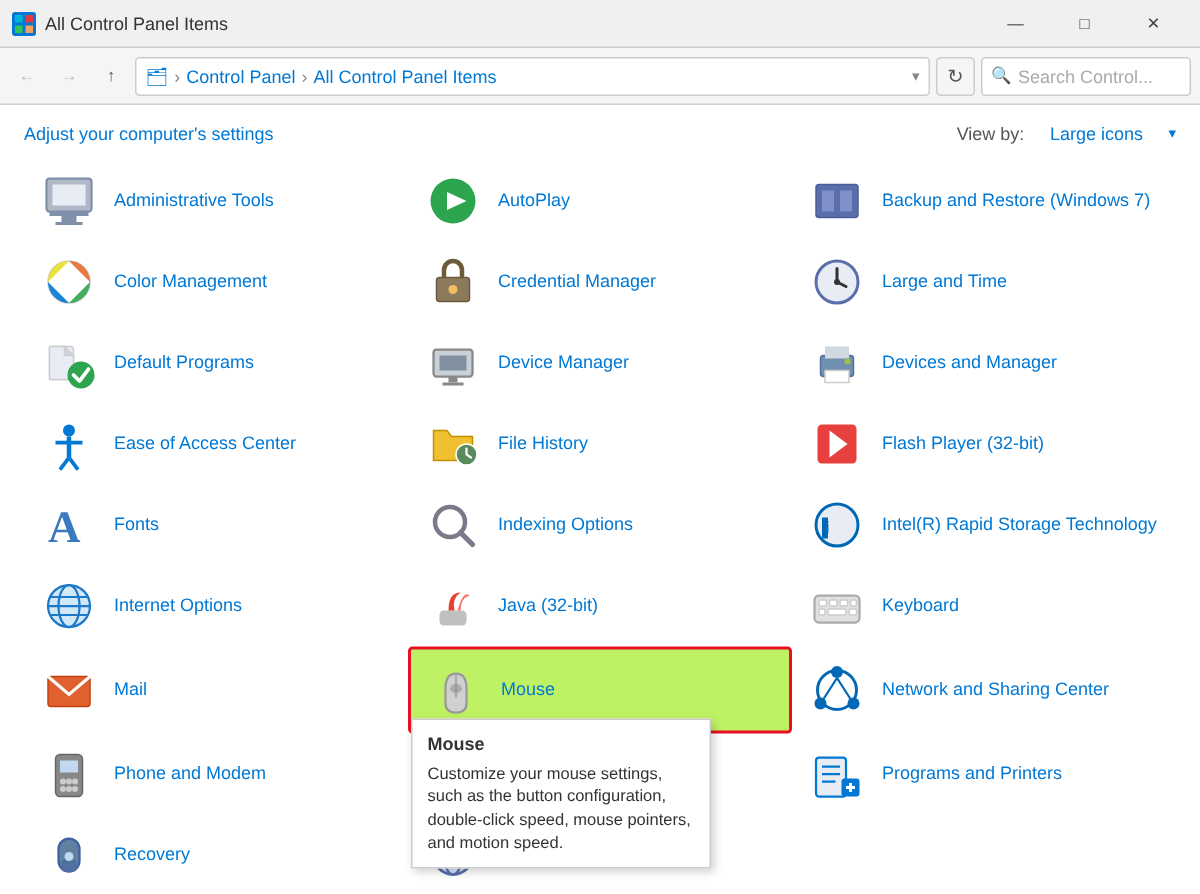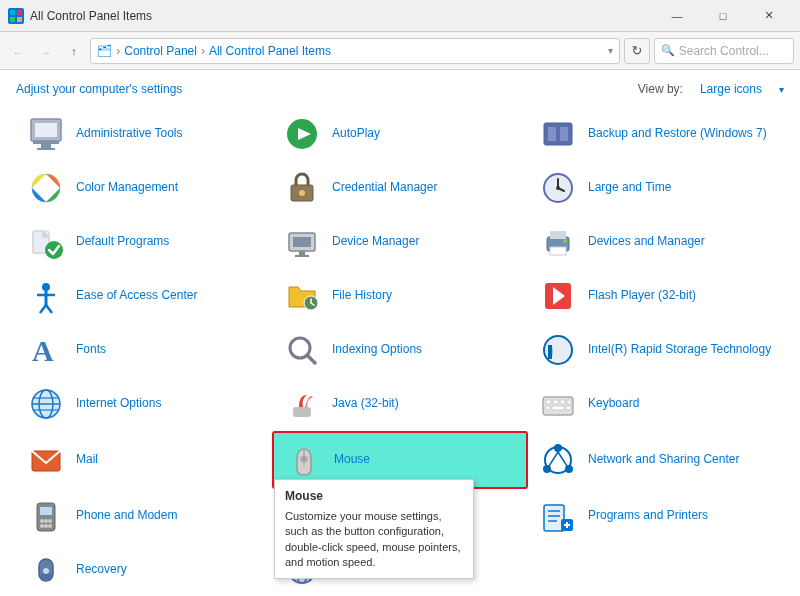--- a/index.html
+++ b/index.html
@@ -163,21 +163,21 @@
     .grid-item {
       display: flex;
       align-items: center;
       gap: 10px;
       padding: 7px 10px;
       cursor: pointer;
       border-radius: 3px;
       position: relative;
     }
     .grid-item.highlighted {
-      background: #5eead4;
+      background: #bef264;
       border: 2px solid #e81123;
     }
 
     .item-icon {
       width: 40px; height: 40px;
       flex-shrink: 0;
       display: flex; align-items: center; justify-content: center;
       font-size: 28px;
     }
     .item-label {

